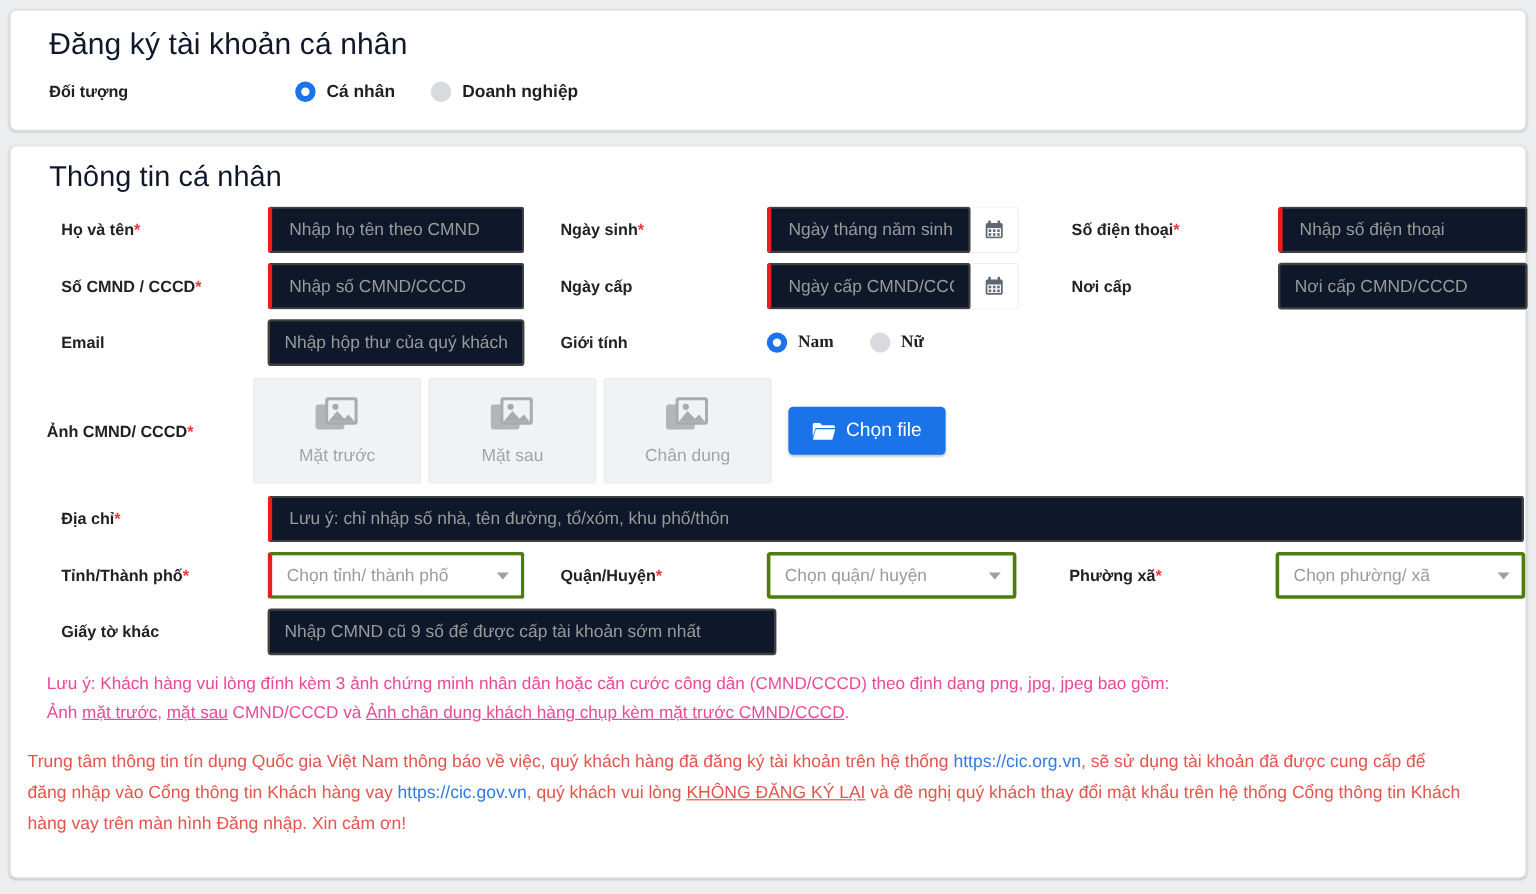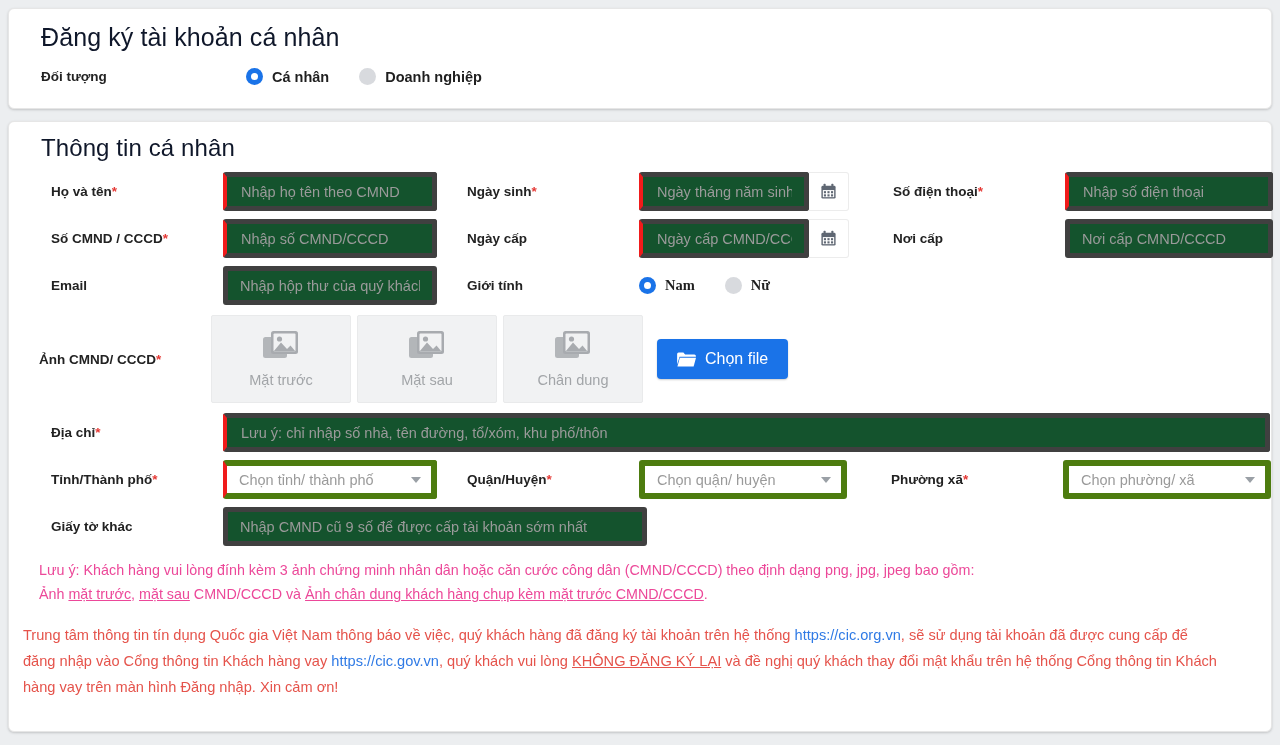--- a/index.html
+++ b/index.html
@@ -64,23 +64,23 @@
   .row { display: flex; align-items: center; margin-bottom: 8px; }
   .lbl { font-size: 13.5px; font-weight: bold; color: #222; }
   .req { color: #e53935; font-weight: bold; }
 
   .c1-lbl { width: 172px; flex: 0 0 172px; margin-left: 12px; }
   .c2-lbl { width: 172px; flex: 0 0 172px; }
   .c3-lbl { width: 172px; flex: 0 0 172px; }
 
   .inp {
     height: 39px;
-    border: 5px solid #404040;
+    border: 2px solid #404040;
     border-radius: 3px;
-    background: #14532d;
+    background: #0f172a;
     display: flex; align-items: center;
     padding: 0 12px;
     font-size: 14.5px;
     color: #9a9a9a;
     overflow: hidden;
     white-space: nowrap;
   }
   .inp.req-mark { border-left: 4px solid #f01b1b; padding-left: 14px; }
   .inp .ph { overflow: hidden; text-overflow: clip; white-space: nowrap; }
 
@@ -129,21 +129,21 @@
     font-size: 16px;
     cursor: pointer;
     box-shadow: 0 1px 2px rgba(0,0,0,.2);
   }
   .choose-btn svg { margin-right: 9px; }
 
   .addr-inp { width: 1047px; flex: 0 0 1047px; }
 
   .sel {
     height: 39px;
-    border: 6px solid #4d7c0f;
+    border: 3px solid #4d7c0f;
     border-radius: 3px;
     display: flex; align-items: center;
     justify-content: space-between;
     padding: 0 10px 0 12px;
     font-size: 14.5px;
     color: #9a9a9a;
     background: #fff;
     cursor: pointer;
   }
   .sel.req-mark { border-left: 4px solid #f01b1b; }

